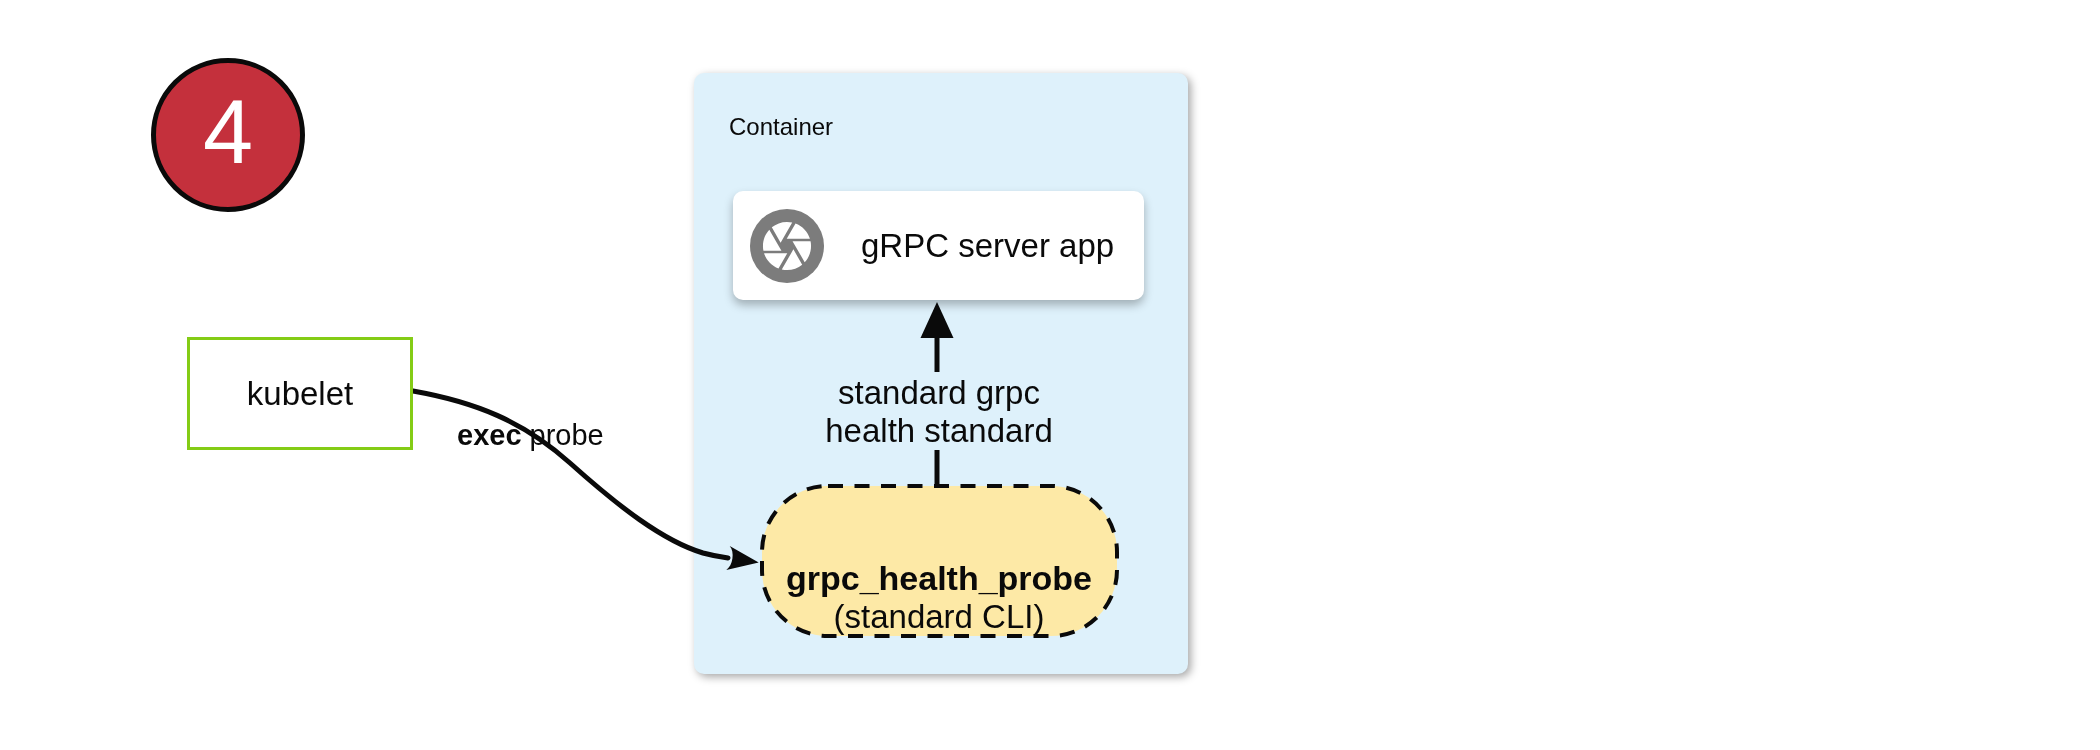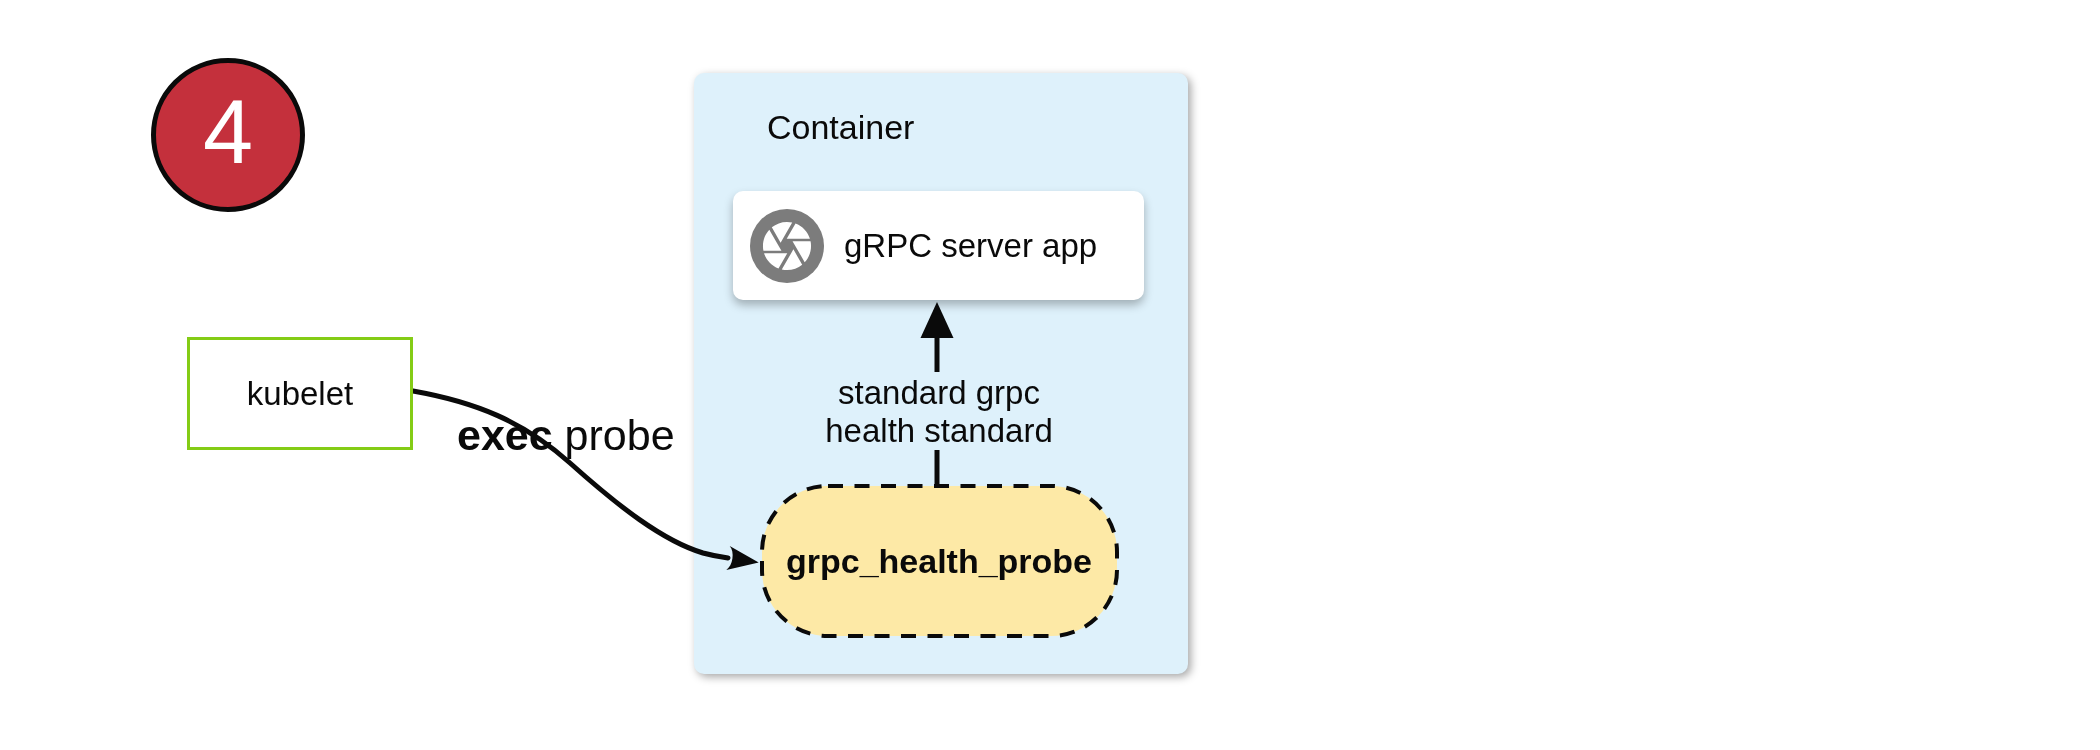--- a/index.html
+++ b/index.html
@@ -17,60 +17,60 @@
     box-sizing:border-box; display:flex; align-items:center; justify-content:center;
   }
   .step-badge span{color:#ffffff; font-size:90px; line-height:1; padding-bottom:6px;}
 
   
   .container-box{
     left:694px; top:73px; width:494px; height:601px;
     background:#DEF1FB; border-radius:10px;
     box-shadow:3px 3px 9px rgba(0,0,0,0.35);
   }
-  .container-label{left:767px; top:108px; font-size:34px; line-height:38px;}
+  .container-label{left:729px; top:108px; font-size:24px; line-height:38px;}
 
   
   .server-box{
     left:733px; top:191px; width:411px; height:109px;
     background:#ffffff; border-radius:10px;
     box-shadow:0 5px 10px rgba(0,0,0,0.28);
     display:flex; align-items:center; padding-left:17px; box-sizing:border-box;
   }
   .grpc-icon{width:74px; height:74px; flex:0 0 auto;}
-  .server-box-label{font-size:33px; margin-left:20px; white-space:nowrap;}
+  .server-box-label{font-size:33px; margin-left:37px; white-space:nowrap;}
 
   
   svg.overlay{left:0; top:0; width:2100px; height:750px; pointer-events:none;}
 
   
   .protocol-label{
     left:762px; top:374px; width:354px;
     font-size:33px; line-height:38px; text-align:center; white-space:pre-line;
   }
 
   
   .capsule-text{
     left:762px; top:486px; width:354px; height:150px;
-    display:flex; flex-direction:column; align-items:center; justify-content:center;
+    display:flex; flex-direction:column; align-items:center; justify-content:flex-end;
     text-align:center;
   }
   .capsule-title{font-size:34px; line-height:40px; font-weight:bold; white-space:nowrap;}
   .capsule-sub{font-size:33px; line-height:38px; white-space:nowrap;}
 
   
   .kubelet-box{
     left:187px; top:337px; width:226px; height:113px;
     background:#ffffff; border:3px solid #84cc16; box-sizing:border-box;
     display:flex; align-items:center; justify-content:center;
   }
   .kubelet-box span{font-size:33px;}
 
   
-  .exec-label{left:457px; top:416px; font-size:43px; line-height:38px; white-space:nowrap;}
+  .exec-label{left:457px; top:416px; font-size:29px; line-height:38px; white-space:nowrap;}
 
   
   .annotation{
     left:1322px; top:118px; width:560px;
     font-size:33px; line-height:40px; white-space:pre-line;
   }
 </style>
 </head>
 <body>
 
@@ -107,20 +107,21 @@
       <path fill="#ffffff" transform="translate(12 12) scale(0.78) translate(-12 -12)" d="M9.4 10.5l4.77-8.26C13.47 2.09 12.75 2 12 2c-2.4 0-4.6.85-6.32 2.25l3.66 6.35.06-.1zM21.54 9c-.92-2.92-3.15-5.26-6-6.34L11.88 9h9.66zm.26 1h-7.49l.29.5 4.76 8.25C21 16.97 22 14.61 22 12c0-.69-.07-1.35-.2-2zM8.54 12l-3.9-6.75C3.01 7.03 2 9.39 2 12c0 .69.07 1.35.2 2h7.49l-1.15-2zm-6.08 3c.92 2.92 3.15 5.26 6 6.34L12.12 15H2.46zm11.27 0l-3.9 6.76c.7.15 1.42.24 2.17.24 2.4 0 4.6-.85 6.32-2.25l-3.66-6.35-.93 1.6z"></path>
     </svg>
     <span class="server-box-label">gRPC server app</span>
   </div>
 
   <div class="abs protocol-label">standard grpc
 health standard</div>
 
   <div class="abs capsule-text">
     <div class="capsule-title">grpc_health_probe</div>
+    <div class="capsule-sub">(standard CLI)</div>
   </div>
 
   <div class="abs kubelet-box">
     <span>kubelet</span>
   </div>
 
   <div class="abs exec-label"><b>exec</b><span> probe</span></div>
 
 
 </div>

